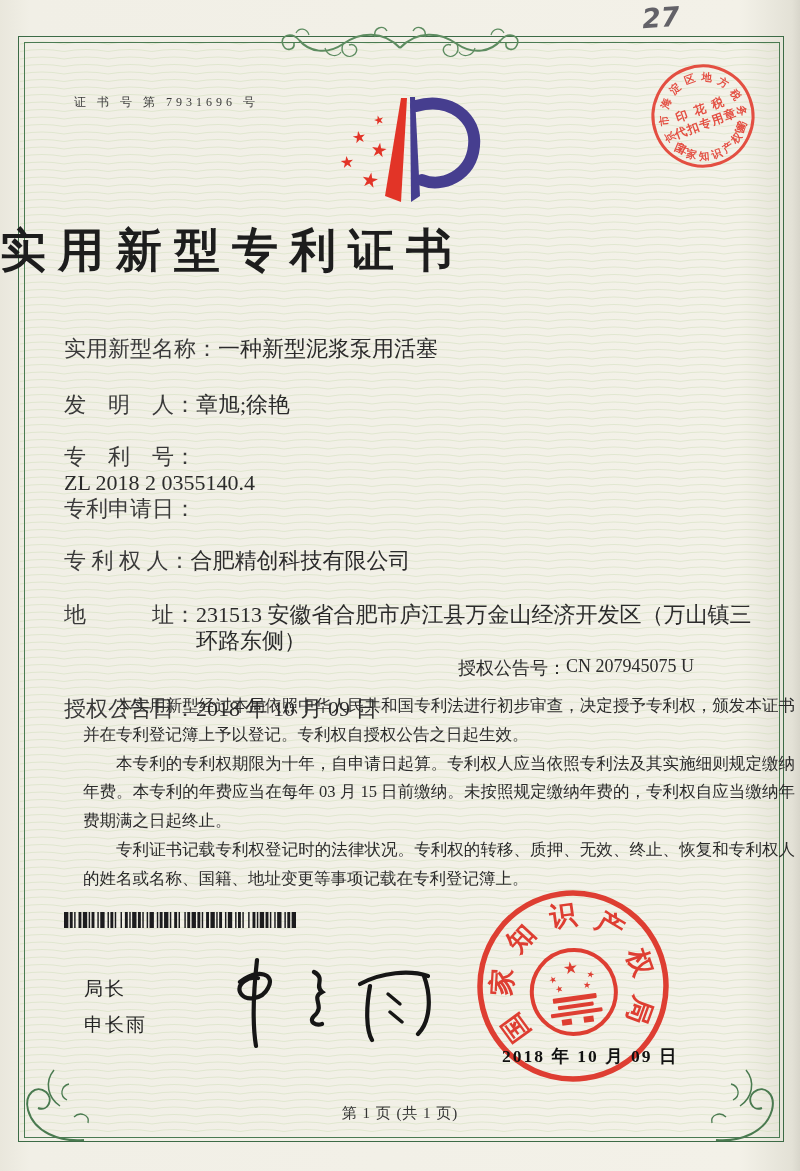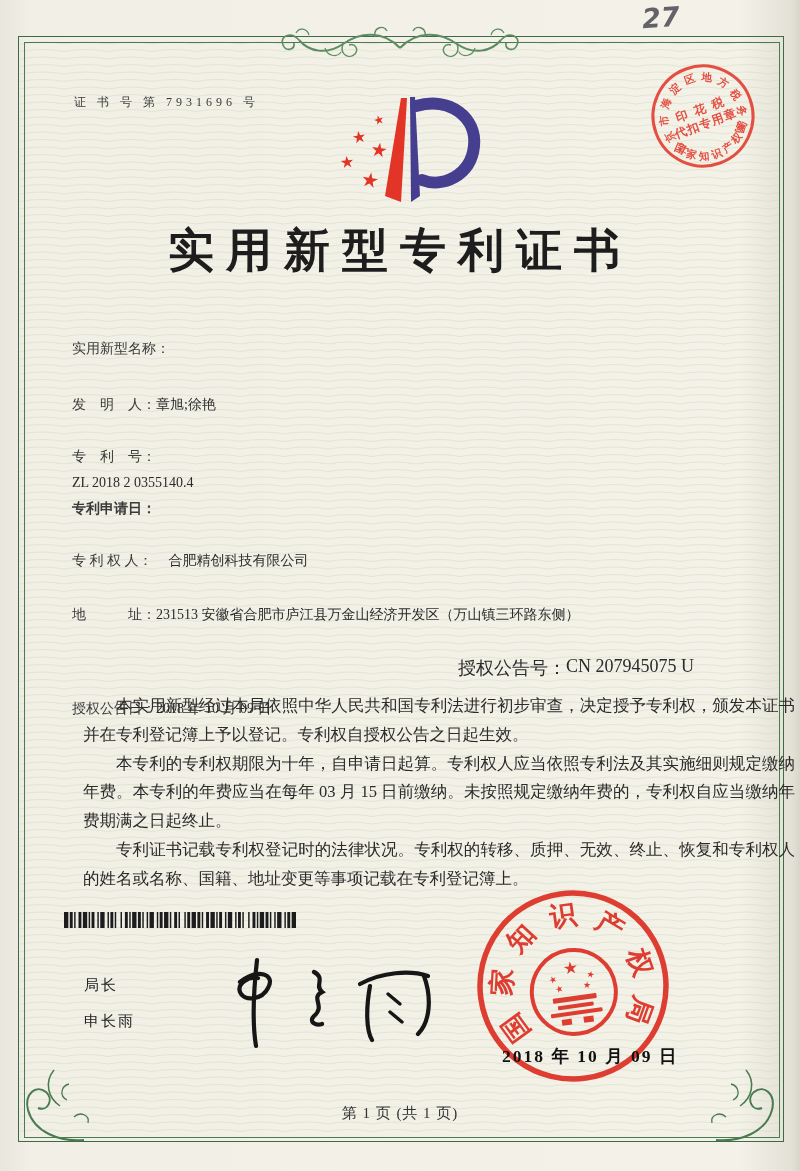--- a/index.html
+++ b/index.html
@@ -8,29 +8,29 @@
     background:linear-gradient(90deg,#e9e7dc 0px,#f1efe6 30px,#f3f1e8 740px,#e3e1d6 792px,#d8d6cb 800px);
     font-family:"Liberation Serif","DejaVu Serif",serif;color:#2b2b2b;
   }
   .abs{position:absolute;}
   
   .frame-outer{left:18px;top:36px;width:764px;height:1104px;border:1.5px solid #3c6b46;}
   .frame-inner{left:24px;top:42px;width:754px;height:1094px;border:1px solid #4a7a52;}
   .cert-no{left:74px;top:94px;font-size:12px;letter-spacing:4px;color:#3a3a3a;}
   .handwritten-note{left:642px;top:2px;font-size:27px;color:#4a4a52;
     font-family:"DejaVu Sans",sans-serif;font-style:italic;transform:rotate(-4deg);font-weight:bold;opacity:.85;}
-  .title{left:0;top:220px;width:100%;text-align:center;font-size:46px;font-weight:bold;
+  .title{left:0;top:220px;width:100%;font-size:46px;font-weight:bold;
     letter-spacing:12px;color:#1d1d1d;}
-  .field-row{left:64px;font-size:14px;display:flex;line-height:26px;white-space:pre;margin-left:8px;}
+  .field-row{left:64px;font-size:22px;display:flex;line-height:26px;white-space:pre;}
   .field-row .lbl{color:#3a3a3a;}
   .field-row .val{white-space:normal;max-width:562px;}
   .grant-right{left:458px;font-size:18px;display:flex;white-space:pre;}
   .body-text{left:46px;top:692px;width:712px;font-size:16.5px;line-height:28.8px;text-align:justify;margin-left:37px;}
   .body-text p{margin:0;text-indent:2em;}
-  .signer{left:84px;font-size:15px;letter-spacing:2px;color:#222;}
+  .signer{left:84px;font-size:19px;letter-spacing:2px;color:#222;}
   .seal-date{left:502px;top:1044px;font-size:17.5px;letter-spacing:2px;color:#111;font-weight:bold;}
   .footer{left:0;top:1104px;width:100%;text-align:center;font-size:15px;color:#333;letter-spacing:1px;}
   svg text{font-family:"Liberation Serif","DejaVu Serif",serif;}
 </style>
 </head>
 <body>
 
 <svg class="abs" id="texture" style="left:20px;top:38px;" width="760" height="1100" aria-hidden="true">
     <path d="M0,6 q22,-4 44,0 q22,-4 44,0 q22,-4 44,0 q22,-4 44,0 q22,-4 44,0 q22,-4 44,0 q22,-4 44,0 q22,-4 44,0 q22,-4 44,0 q22,-4 44,0 q22,-4 44,0 q22,-4 44,0 q22,-4 44,0 q22,-4 44,0 q22,-4 44,0 q22,-4 44,0 q22,-4 44,0 q22,-4 44,0" fill="none" stroke="#c9dcb2" stroke-width="1" opacity="0.45"></path>
     <path d="M0,13.5 q22,-4 44,0 q22,-4 44,0 q22,-4 44,0 q22,-4 44,0 q22,-4 44,0 q22,-4 44,0 q22,-4 44,0 q22,-4 44,0 q22,-4 44,0 q22,-4 44,0 q22,-4 44,0 q22,-4 44,0 q22,-4 44,0 q22,-4 44,0 q22,-4 44,0 q22,-4 44,0 q22,-4 44,0 q22,-4 44,0" fill="none" stroke="#c9dcb2" stroke-width="1" opacity="0.45"></path>
@@ -264,32 +264,32 @@
       <text x="45" y="90" font-size="20" fill="#e23427" text-anchor="middle" dominant-baseline="central" font-family="&quot;DejaVu Sans&quot;,sans-serif" transform="rotate(10 45 90)">★</text>
     </g>
   <path d="M76,8 L82,8 L76,112 L60,106 Z" fill="#e23427"></path>
   <path d="M85,7 L90,7 L95,106 L86,112 Z" fill="#463e8f"></path>
   <path d="M91,16 C125,6 152,28 149,56 C146,86 117,98 97,90" fill="none" stroke="#463e8f" stroke-width="12" stroke-linecap="round"></path>
 </svg>
 
 <div class="abs title">实用新型专利证书</div>
 
 <div class="abs field-row" style="top:336px;">
-  <span class="lbl">实用新型名称：</span>
+  <span class="lbl">实用新型名称：</span><span class="val">一种新型泥浆泵用活塞</span>
 </div>
 <div class="abs field-row" style="top:392px;">
   <span class="lbl">发　明　人：</span><span class="val">章旭;徐艳</span>
 </div>
 <div class="abs field-row" style="top:444px;flex-direction:column;">
   <span class="lbl">专　利　号：</span><span class="val">ZL 2018 2 0355140.4</span>
 </div>
-<div class="abs field-row" style="top:496px;font-weight:bold;">
+<div class="abs field-row" style="top:496px;">
   <span class="lbl">专利申请日：</span>
 </div>
-<div class="abs field-row" style="top:548px;gap:16px;">
+<div class="abs field-row" style="top:548px;">
   <span class="lbl">专 利 权 人：</span><span class="val">合肥精创科技有限公司</span>
 </div>
 <div class="abs field-row" style="top:602px;">
   <span class="lbl">地　　　址：</span><span class="val">231513 安徽省合肥市庐江县万金山经济开发区（万山镇三环路东侧）</span>
 </div>
 <div class="abs field-row" style="top:696px;">
   <span class="lbl">授权公告日：</span><span class="val">2018 年 10 月 09 日</span>
 </div>
 <div class="abs grant-right" style="top:656px;justify-content:space-between;">
   <span class="lbl">授权公告号：</span><span class="val">CN 207945075 U</span>

